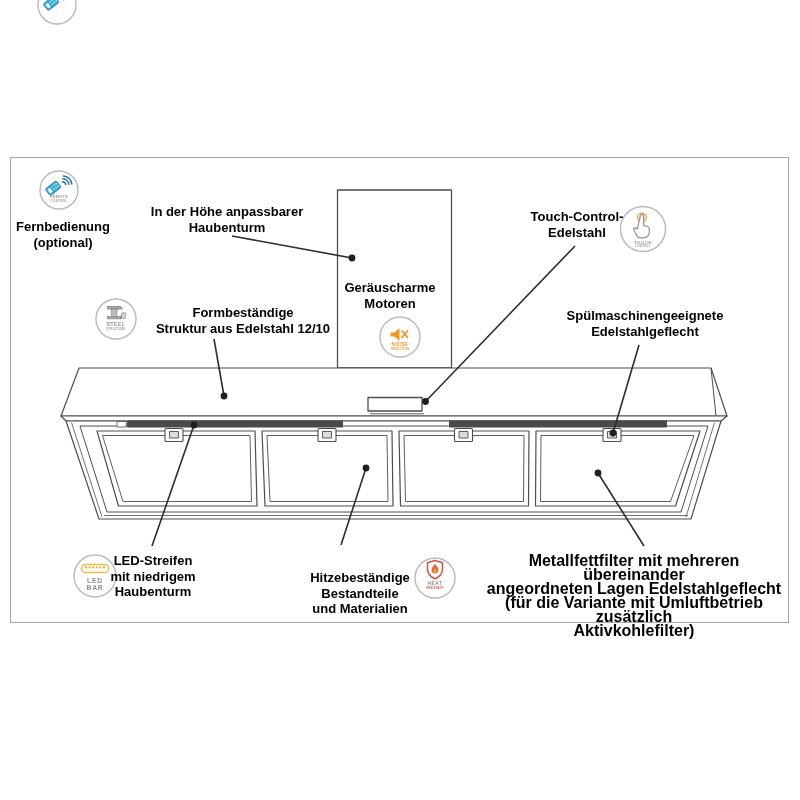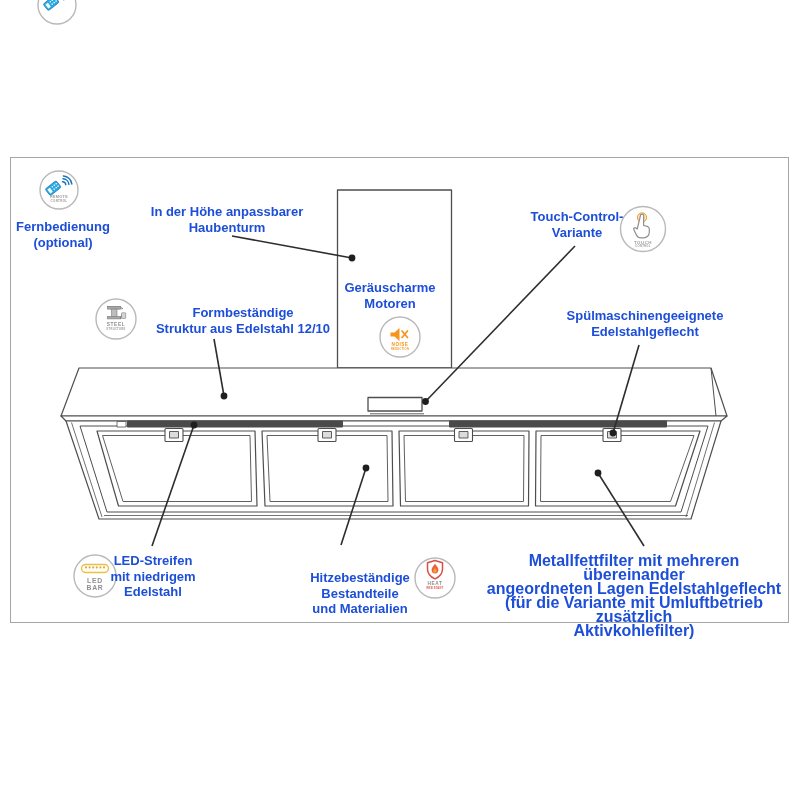--- a/index.html
+++ b/index.html
@@ -2,21 +2,21 @@
 <html><head>
 <meta charset="utf-8">
 <style>
   html,body{margin:0;padding:0;background:#ffffff;}
   #stage{position:relative;width:800px;height:800px;background:#ffffff;overflow:hidden;
          font-family:"Liberation Sans",sans-serif;}
   #frame{position:absolute;left:10px;top:157px;width:777px;height:464px;
          border:1px solid #a6a6a6;background:#ffffff;}
   .layer{position:absolute;left:0;top:0;}
   .callout-label{position:absolute;text-align:center;white-space:pre-line;
-      font-weight:600;color:#1d4ed8;font-size:13px;line-height:15.5px;}
+      font-weight:600;color:#000000;font-size:13px;line-height:15.5px;}
   .callout-label.small{font-size:16px;line-height:14px;}
   .ic-t{font-family:"Liberation Sans",sans-serif;font-weight:bold;text-anchor:middle;}
   .icon{position:absolute;}
 </style>
 </head>
 <body>
 
 <div id="stage">
 
   <div id="frame"></div>
@@ -197,26 +197,26 @@
 
   <div class="callout-label" style="left:1px;top:219px;width:124px;">Fernbedienung
 (optional)</div>
   <div class="callout-label" style="left:140px;top:204px;width:174px;">In der Höhe anpassbarer
 Haubenturm</div>
   <div class="callout-label" style="left:141px;top:305px;width:204px;">Formbeständige
 Struktur aus Edelstahl 12/10</div>
   <div class="callout-label" style="left:320px;top:280px;width:140px;">Geräuscharme
 Motoren</div>
   <div class="callout-label" style="left:512px;top:209px;width:130px;">Touch-Control-
-Variante</div>
+Edelstahl</div>
   <div class="callout-label" style="left:553px;top:308px;width:184px;">Spülmaschinengeeignete
 Edelstahlgeflecht</div>
   <div class="callout-label" style="left:91px;top:553px;width:124px;">LED-Streifen
 mit niedrigem
-Edelstahl</div>
+Haubenturm</div>
   <div class="callout-label" style="left:298px;top:570px;width:124px;text-align:center;">Hitzebeständige
 Bestandteile
 und Materialien</div>
   <div class="callout-label small" style="left:479px;top:554px;width:310px;">Metallfettfilter mit mehreren übereinander
 angeordneten Lagen Edelstahlgeflecht
 (für die Variante mit Umluftbetrieb zusätzlich
 Aktivkohlefilter)</div>
 
 </div>
 

